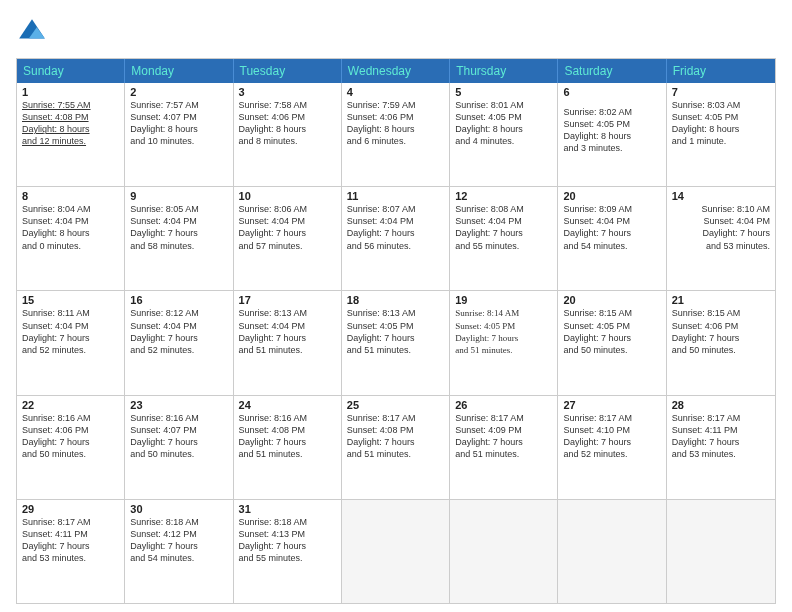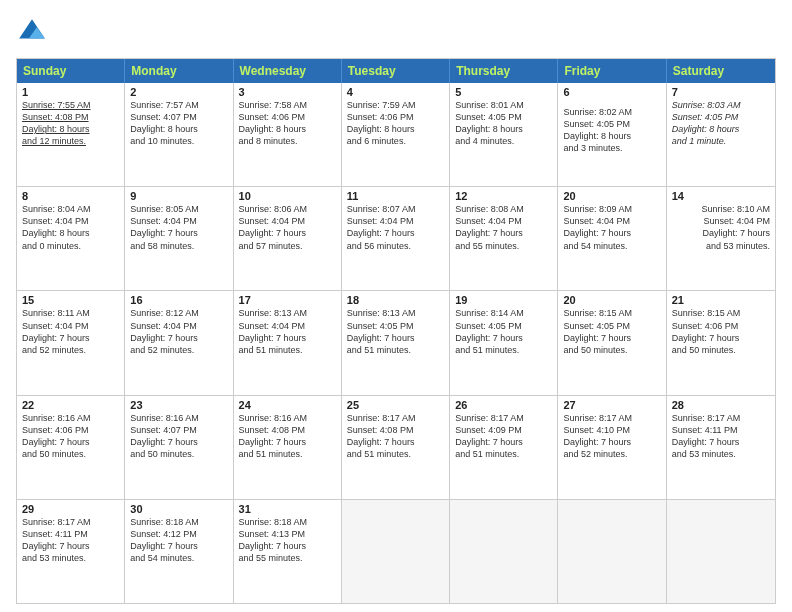--- a/index.html
+++ b/index.html
@@ -56,23 +56,23 @@
       display: flex;
       flex-direction: column;
       border: 1px solid #ccc;
     }
     .cal-header {
       display: grid;
       grid-template-columns: repeat(7, 1fr);
       background: #2a6db5;
     }
     .cal-header-cell {
-      color: #bef264;
+      color: #5eead4;
       font-size: 12px;
-      font-weight: bold;
+      font-weight: normal;
       padding: 5px 6px;
       text-align: left;
       border-right: 1px solid #4a8dd5;
     }
     .cal-header-cell:last-child { border-right: none; }
     .cal-body {
       flex: 1;
       display: flex;
       flex-direction: column;
     }
@@ -124,25 +124,25 @@
     <div class="title-block">
       <div class="month-title"></div>
       <div class="location"></div>
     </div>
   </div>
 
   <div class="calendar">
     <div class="cal-header">
     <div class="cal-header-cell">Sunday</div>
         <div class="cal-header-cell">Monday</div>
+        <div class="cal-header-cell">Tuesday</div>
         <div class="cal-header-cell">Wednesday</div>
-        <div class="cal-header-cell">Tuesday</div>
         <div class="cal-header-cell">Thursday</div>
+        <div class="cal-header-cell">Saturday</div>
         <div class="cal-header-cell">Friday</div>
-        <div class="cal-header-cell">Saturday</div>
       </div>
     <div class="cal-body">
     <div class="cal-row">
           <div class="cal-cell">
             <span class="day-num">1</span>
             <div class="cell-text" style="white-space: pre-line; text-decoration: underline;">Sunrise: 7:55 AM
 Sunset: 4:08 PM
 Daylight: 8 hours
 and 12 minutes.</div>
           </div>
@@ -176,21 +176,21 @@
           </div>
           <div class="cal-cell">
             <span class="day-num">6</span>
             <div class="cell-text" style="white-space: pre-line; margin-top: 8px;">Sunrise: 8:02 AM
 Sunset: 4:05 PM
 Daylight: 8 hours
 and 3 minutes.</div>
           </div>
           <div class="cal-cell">
             <span class="day-num">7</span>
-            <div class="cell-text" style="white-space: pre-line; font-style: italic;">Sunrise: 8:03 AM
+            <div class="cell-text" style="white-space: pre-line;">Sunrise: 8:03 AM
 Sunset: 4:05 PM
 Daylight: 8 hours
 and 1 minute.</div>
           </div>
         </div>
         <div class="cal-row">
           <div class="cal-cell">
             <span class="day-num">8</span>
             <div class="cell-text" style="white-space: pre-line;">Sunrise: 8:04 AM
 Sunset: 4:04 PM
@@ -264,21 +264,21 @@
           </div>
           <div class="cal-cell">
             <span class="day-num">18</span>
             <div class="cell-text" style="white-space: pre-line;">Sunrise: 8:13 AM
 Sunset: 4:05 PM
 Daylight: 7 hours
 and 51 minutes.</div>
           </div>
           <div class="cal-cell">
             <span class="day-num">19</span>
-            <div class="cell-text" style="white-space: pre-line;">Sunrise: 8:14 AM
+            <div class="cell-text" style="white-space: pre-line; font-family: Liberation Serif, serif;">Sunrise: 8:14 AM
 Sunset: 4:05 PM
 Daylight: 7 hours
 and 51 minutes.</div>
           </div>
           <div class="cal-cell">
             <span class="day-num">20</span>
             <div class="cell-text" style="white-space: pre-line;">Sunrise: 8:15 AM
 Sunset: 4:05 PM
 Daylight: 7 hours
 and 50 minutes.</div>

